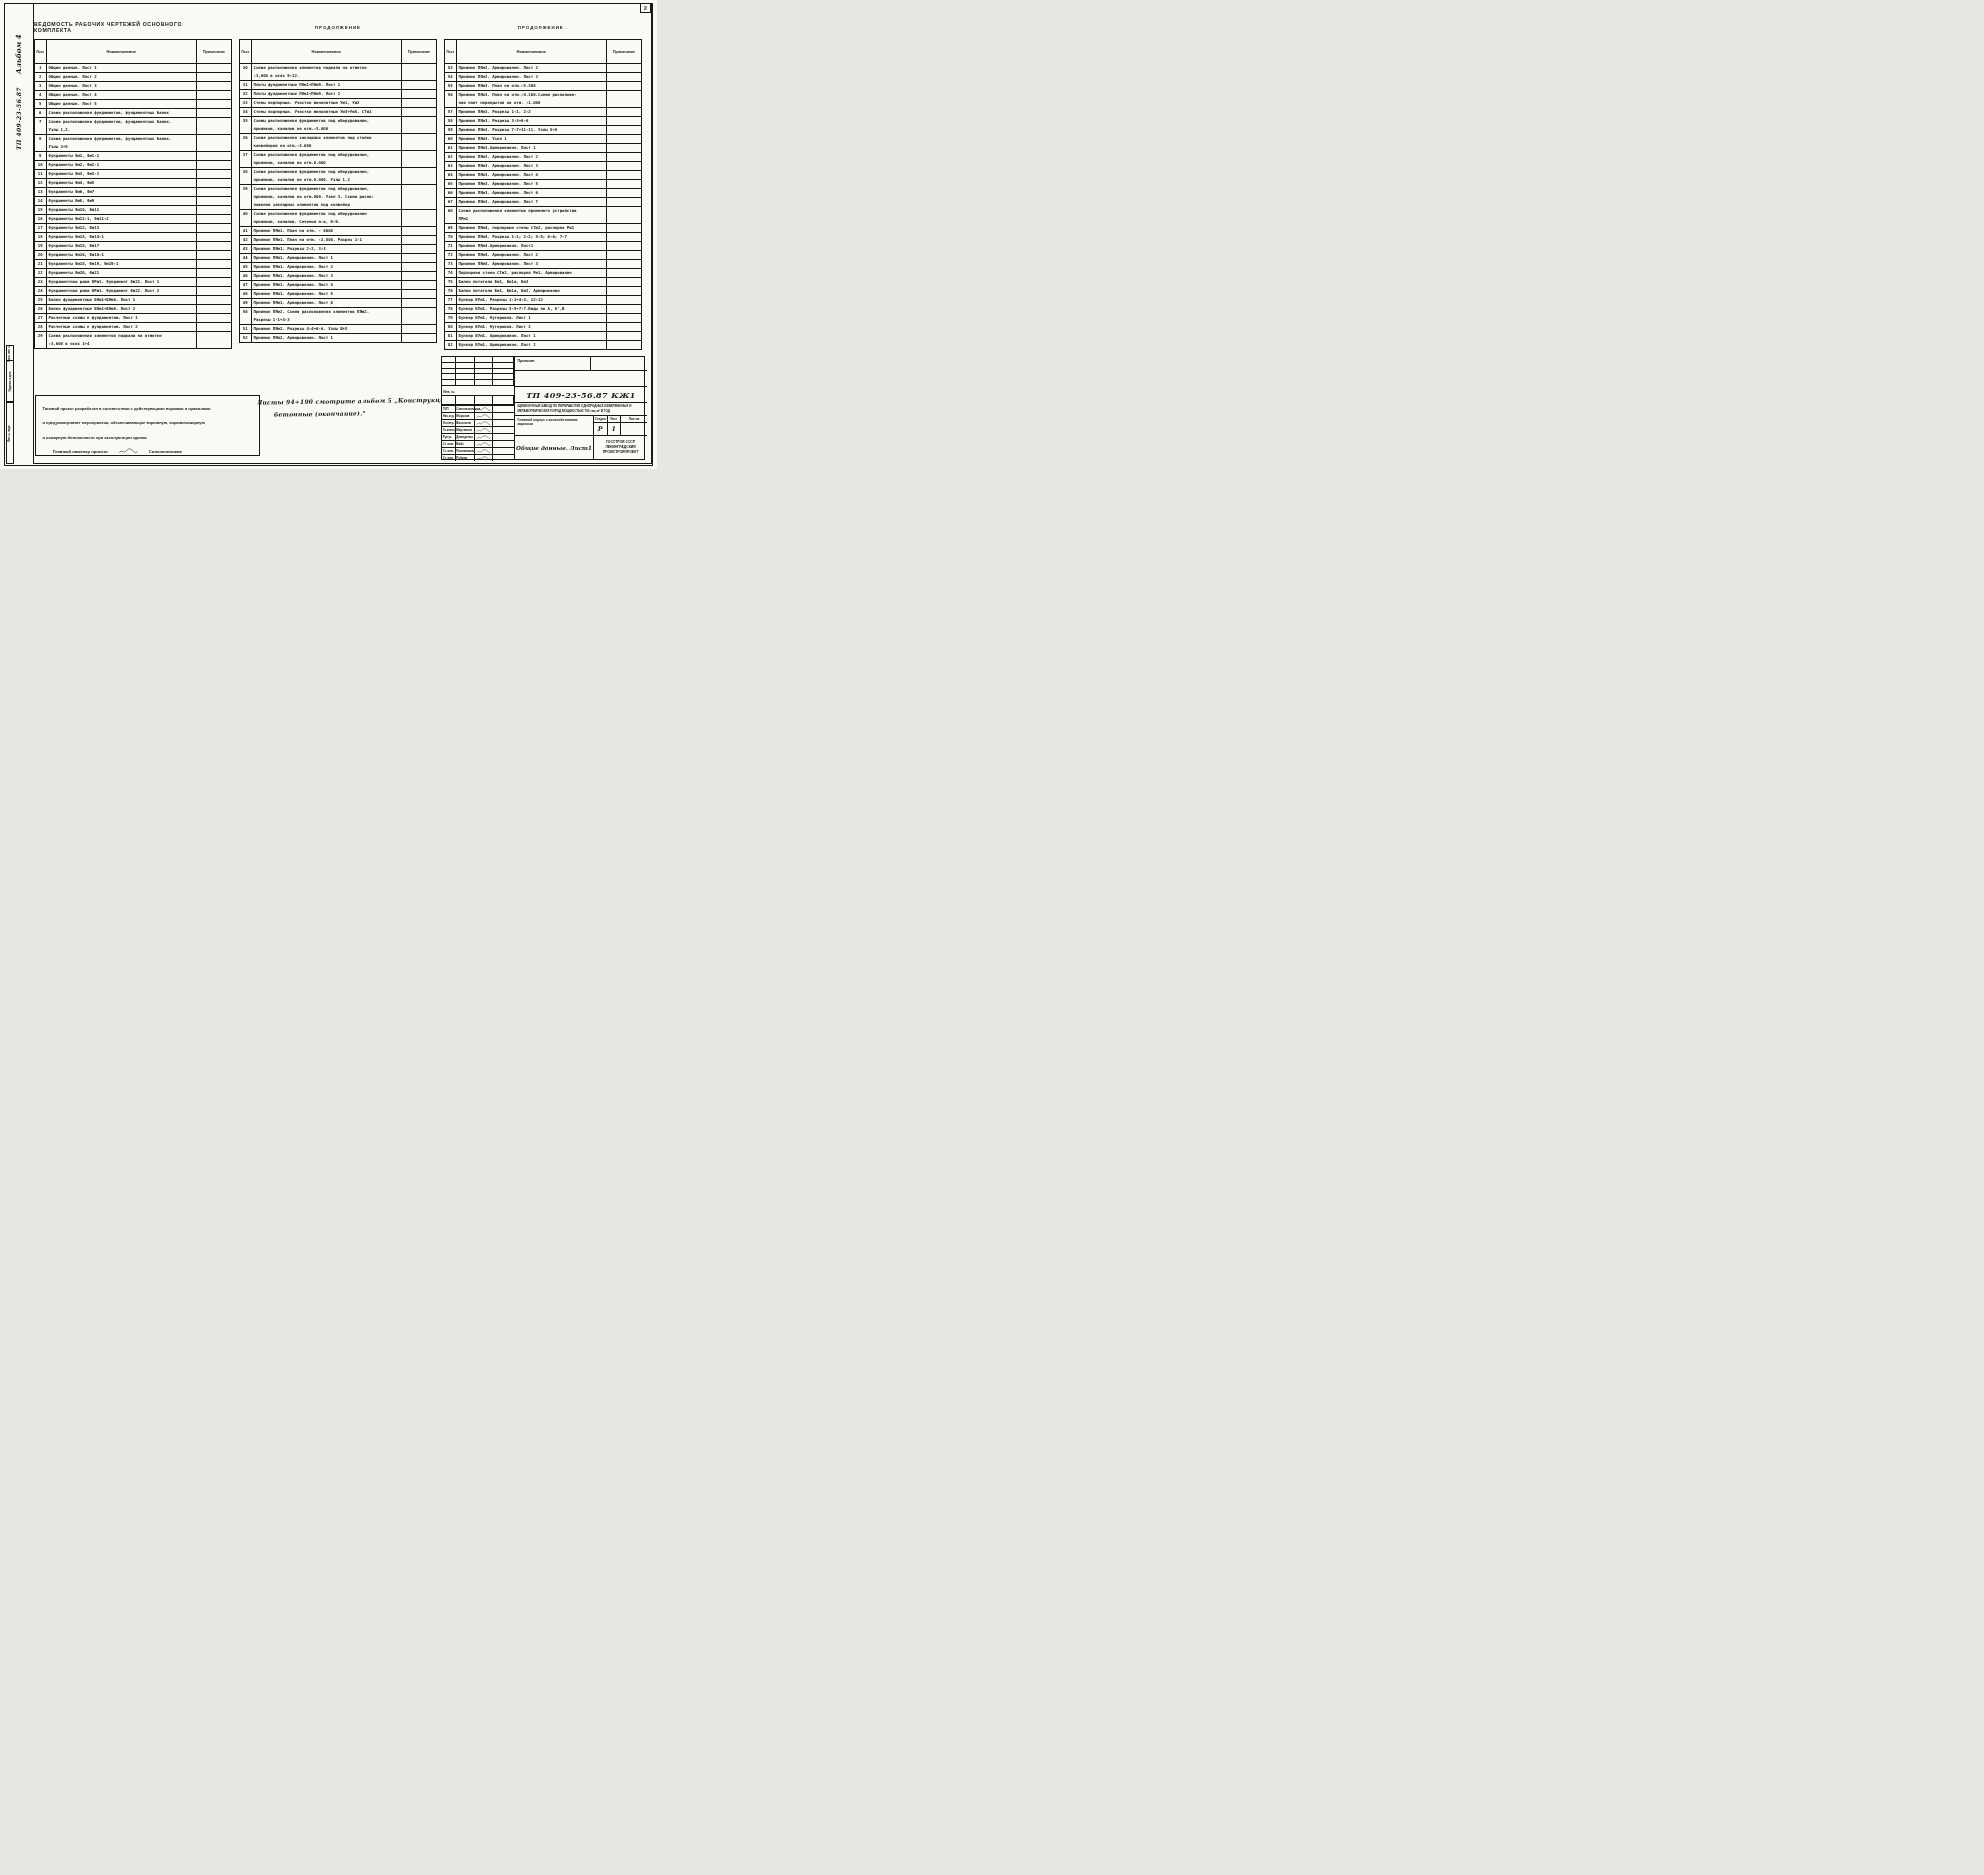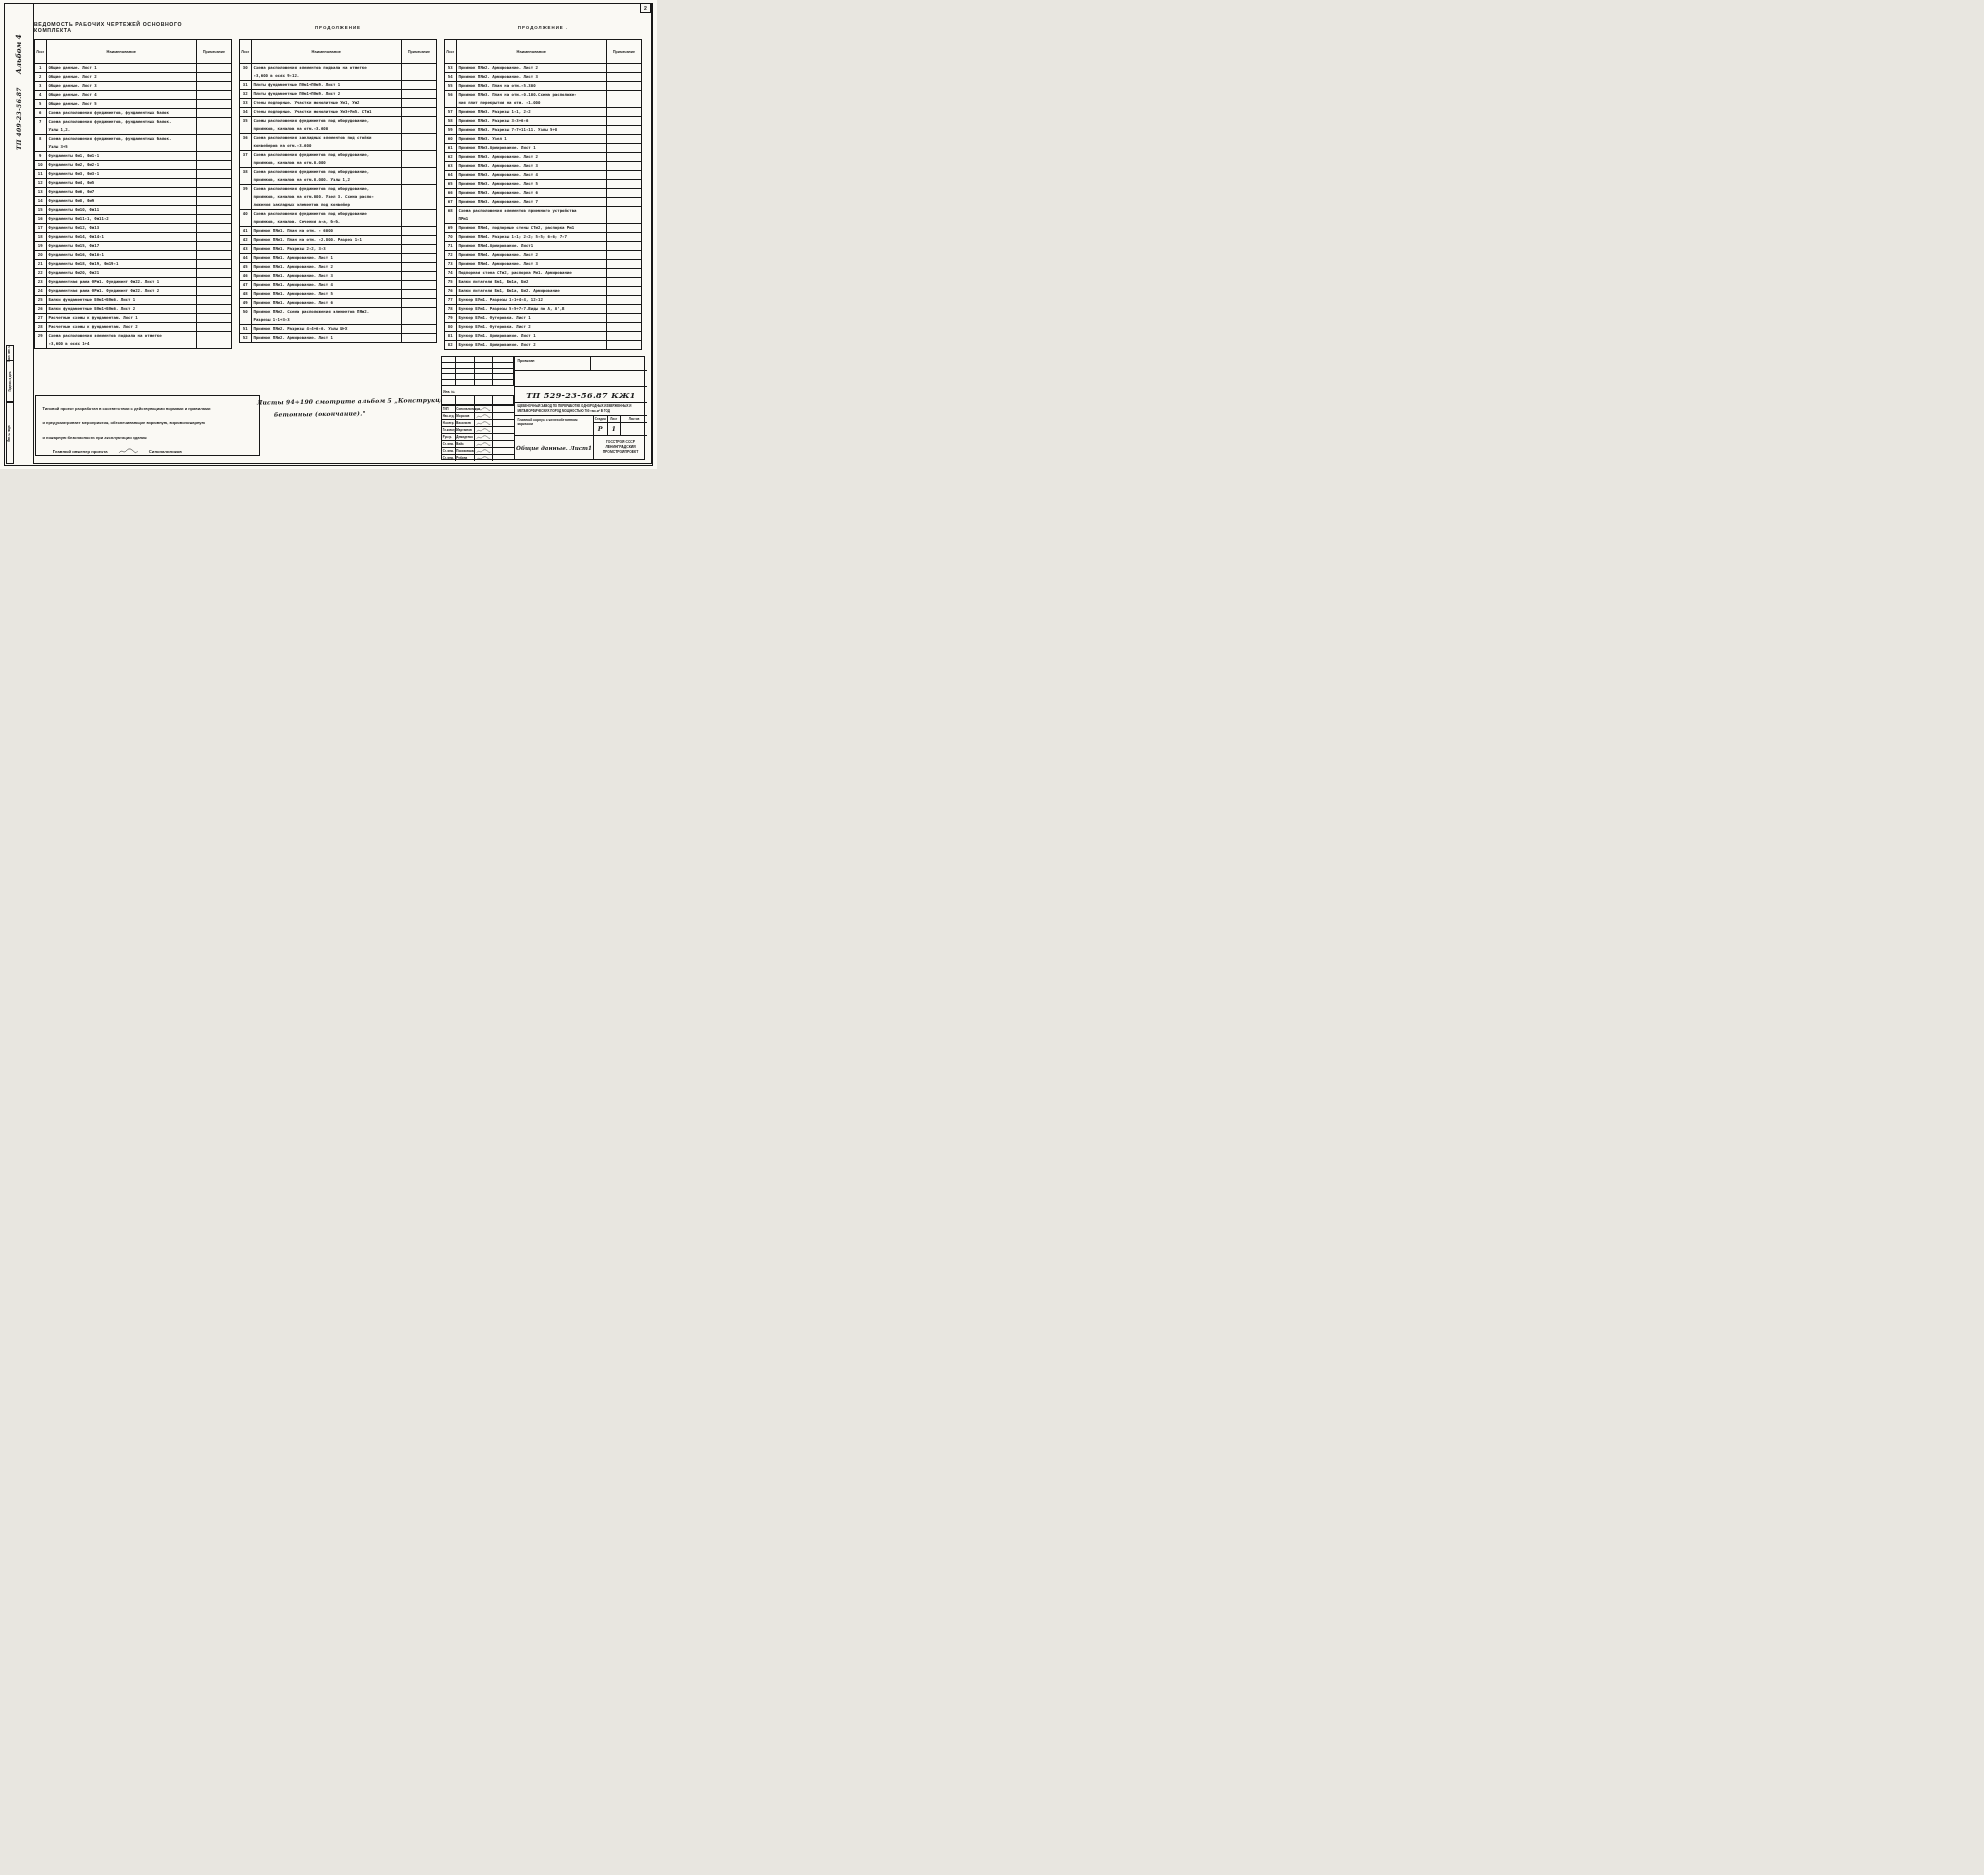--- a/index.html
+++ b/index.html
@@ -716,21 +716,21 @@
             <div class="s-date"></div>
           </div>
         </div>
     </div>
     <div class="tb-right">
       <div class="privyazan">
         <span>Привязан</span>
         <div class="priv-divider"></div>
       </div>
       <div class="band2"></div>
-      <div class="docnum">ТП 529-23-56.87 КЖ1</div>
+      <div class="docnum">ТП 409-23-56.87 КЖ1</div>
       <div class="projectname pre">ЩЕБЕНОЧНЫЙ ЗАВОД ПО ПЕРЕРАБОТКЕ ОДНОРОДНЫХ ИЗВЕРЖЕННЫХ И
 МЕТАМОРФИЧЕСКИХ ПОРОД МОЩНОСТЬЮ 700 тыс.м³ В ГОД</div>
       <div class="korpus-row">
         <div class="korpus-cell">Главный корпус с железобетонным каркасом</div>
         <div class="stage-table">
           <div class="stage-head">
             <div class="sh1">Стадия</div>
             <div class="sh2">Лист</div>
             <div class="sh3">Листов</div>
           </div>

